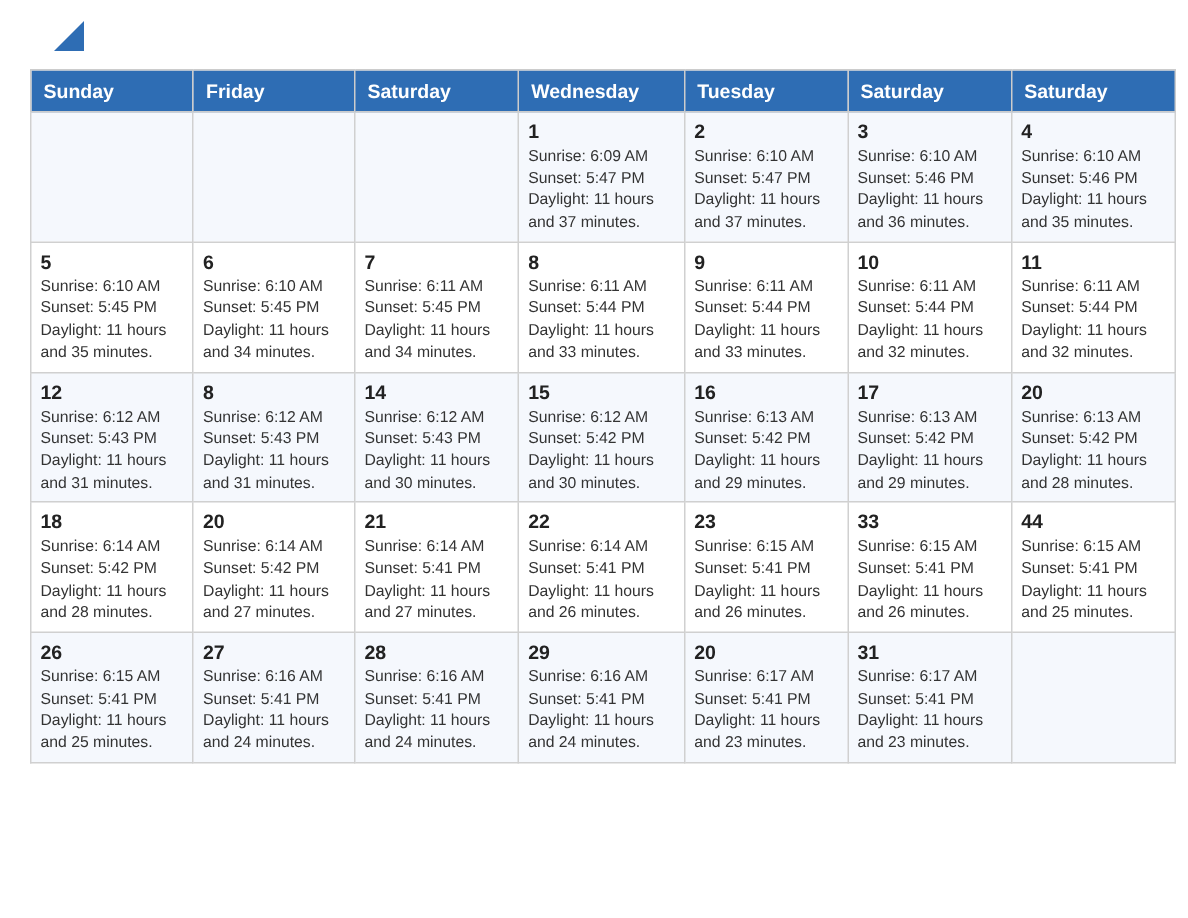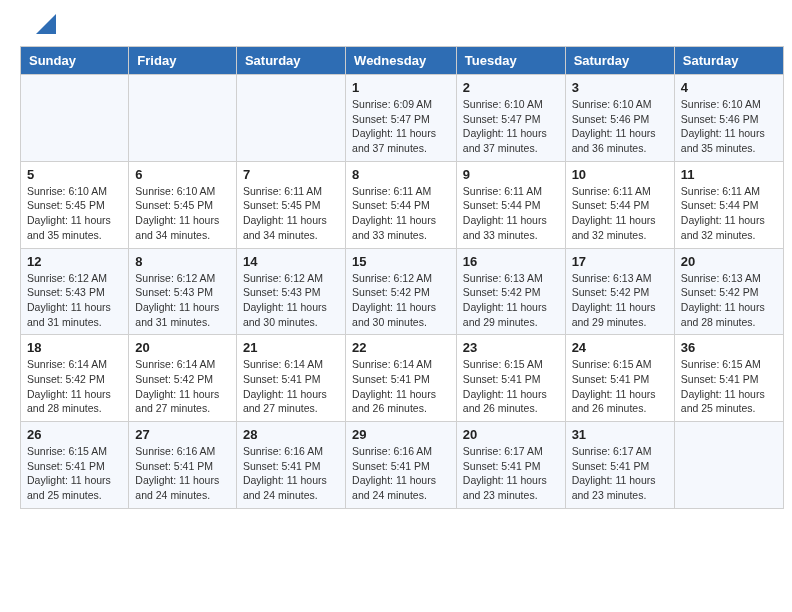--- a/index.html
+++ b/index.html
@@ -214,25 +214,25 @@
           </td>
           <td>
             <span class="day-num">22</span>
             <div class="day-info">Sunrise: 6:14 AM<br>Sunset: 5:41 PM<br>Daylight: 11 hours and 26 minutes.</div>
           </td>
           <td>
             <span class="day-num">23</span>
             <div class="day-info">Sunrise: 6:15 AM<br>Sunset: 5:41 PM<br>Daylight: 11 hours and 26 minutes.</div>
           </td>
           <td>
-            <span class="day-num">24</span>
+            <span class="day-num">33</span>
             <div class="day-info">Sunrise: 6:15 AM<br>Sunset: 5:41 PM<br>Daylight: 11 hours and 26 minutes.</div>
           </td>
           <td>
-            <span class="day-num">36</span>
+            <span class="day-num">44</span>
             <div class="day-info">Sunrise: 6:15 AM<br>Sunset: 5:41 PM<br>Daylight: 11 hours and 25 minutes.</div>
           </td>
         </tr>
         <tr>
           <td>
             <span class="day-num">26</span>
             <div class="day-info">Sunrise: 6:15 AM<br>Sunset: 5:41 PM<br>Daylight: 11 hours and 25 minutes.</div>
           </td>
           <td>
             <span class="day-num">27</span>

